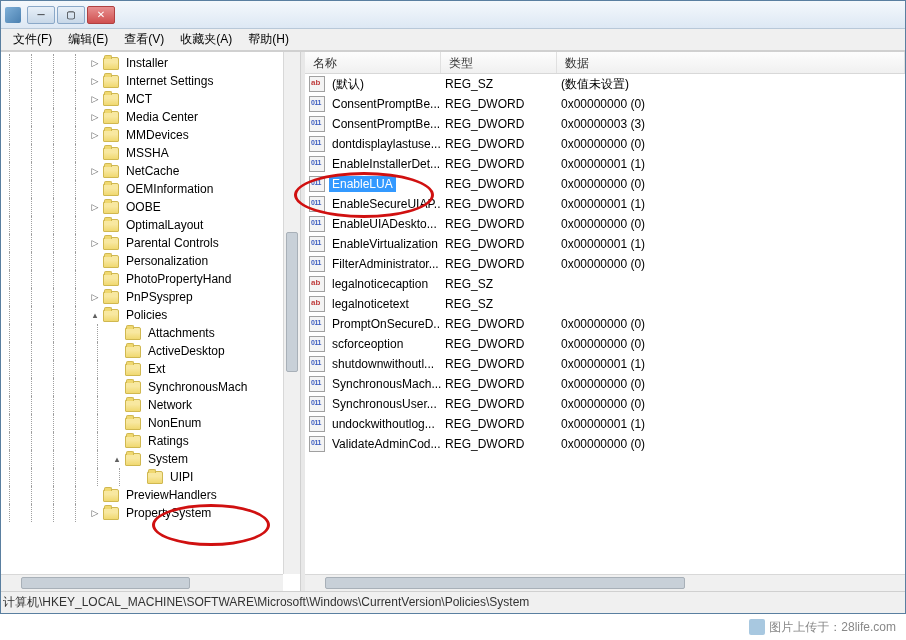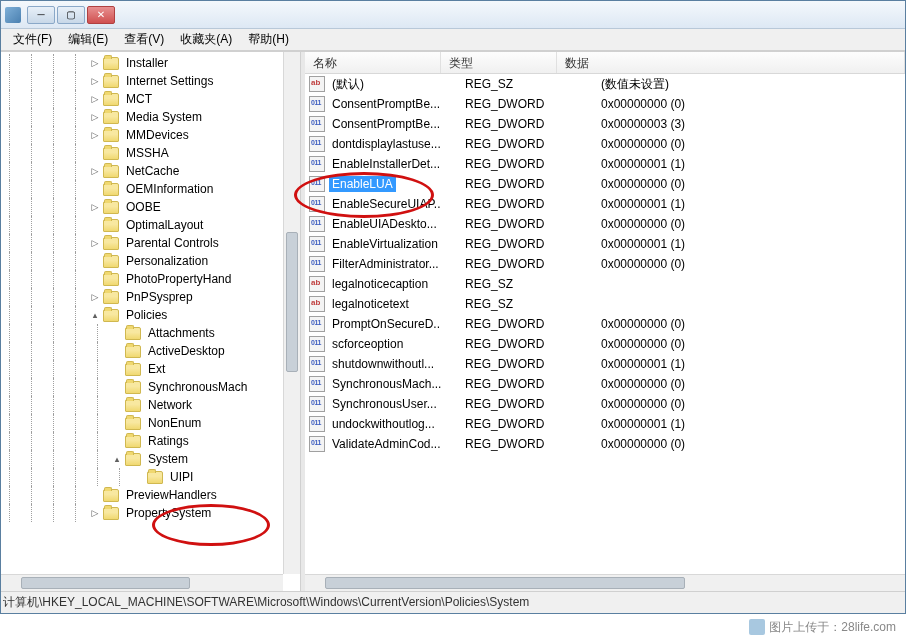--- a/index.html
+++ b/index.html
@@ -31,21 +31,21 @@
 .tree-expander { width: 12px; height: 12px; display: inline-flex; align-items: center; justify-content: center; font-size: 9px; color: #606060; margin-right: 2px; }
 .tree-expander.none { visibility: hidden; }
 .folder-icon { width: 16px; height: 13px; background: linear-gradient(to bottom,#f8e8a0 40%,#f0d870 100%); border: 1px solid #d0b850; border-radius: 2px 2px 1px 1px; margin-right: 4px; position: relative; }
 .folder-icon::before { content: ""; position: absolute; top: -3px; left: 0; width: 6px; height: 3px; background: #f0d870; border: 1px solid #d0b850; border-bottom: none; border-radius: 2px 2px 0 0; }
 .tree-label { padding: 1px 3px; }
 
 
 .list-header { display: flex; background: linear-gradient(to bottom,#fdfdfd,#f0f0f0); border-bottom: 1px solid #d8d8d8; height: 22px; }
 .list-header .col { padding: 3px 8px; border-right: 1px solid #e0e0e0; color: #333; }
 .list-body { flex: 1; overflow-x: auto; overflow-y: auto; }
-.list-row { display: flex; align-items: center; height: 20px; cursor: pointer; gap: 20px; }
+.list-row { display: flex; align-items: center; height: 20px; cursor: pointer; }
 .cell { padding: 1px 4px; overflow: hidden; white-space: nowrap; text-overflow: ellipsis; display: flex; align-items: center; }
 .c-name { width: 136px; }
 .c-type { width: 116px; }
 .c-data { flex: 1; }
 .list-row.selected .c-name .reg-label { background: #3399ff; color: #fff; }
 
 
 .reg-icon { width: 16px; height: 16px; margin-right: 4px; border: 1px solid #a0a0a0; background: #f4f4f4; position: relative; flex-shrink: 0; }
 .reg-icon.sz::after { content: "ab"; position: absolute; top: 1px; left: 1px; font-size: 8px; color: #c04040; font-weight: bold; }
 .reg-icon.dw::after { content: "011"; position: absolute; top: 2px; left: 1px; font-size: 7px; color: #4060c0; font-weight: bold; letter-spacing: -0.5px; }
@@ -120,21 +120,21 @@
             <span class="folder-icon"></span>
             <span class="tree-label">MCT</span>
           </div>
           <div class="tree-node">
             <span class="tree-indent" style="width:14px"></span>
             <span class="tree-indent" style="width:14px"></span>
             <span class="tree-indent" style="width:14px"></span>
             <span class="tree-indent" style="width:14px"></span>
             <span class="tree-expander ">▷</span>
             <span class="folder-icon"></span>
-            <span class="tree-label">Media System</span>
+            <span class="tree-label">Media Center</span>
           </div>
           <div class="tree-node">
             <span class="tree-indent" style="width:14px"></span>
             <span class="tree-indent" style="width:14px"></span>
             <span class="tree-indent" style="width:14px"></span>
             <span class="tree-indent" style="width:14px"></span>
             <span class="tree-expander ">▷</span>
             <span class="folder-icon"></span>
             <span class="tree-label">MMDevices</span>
           </div>

